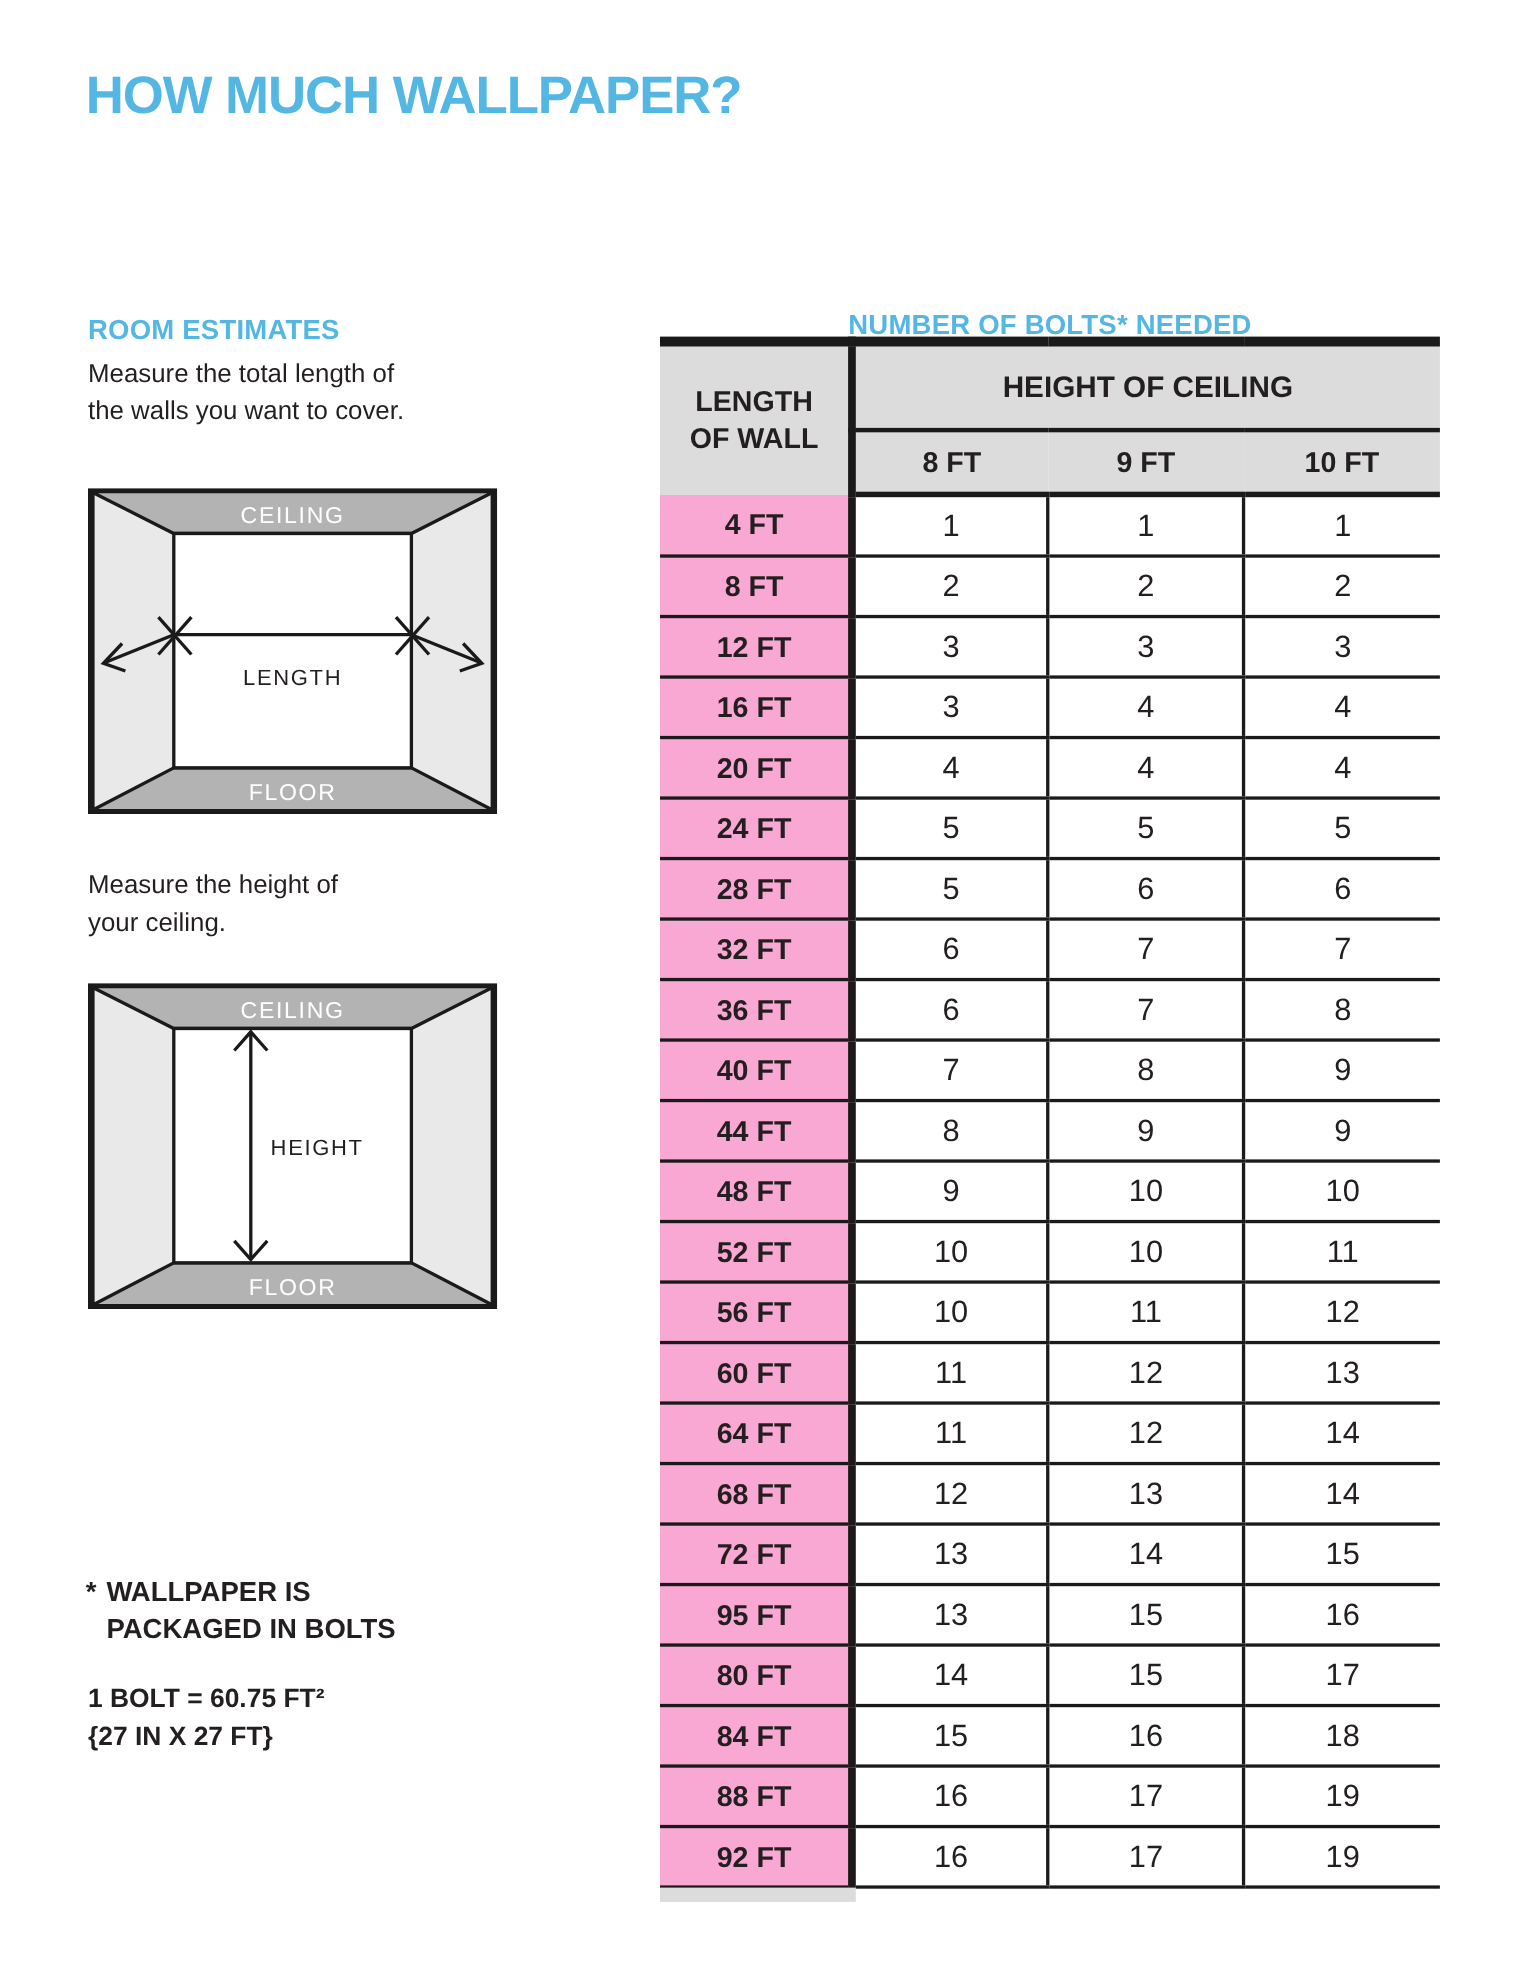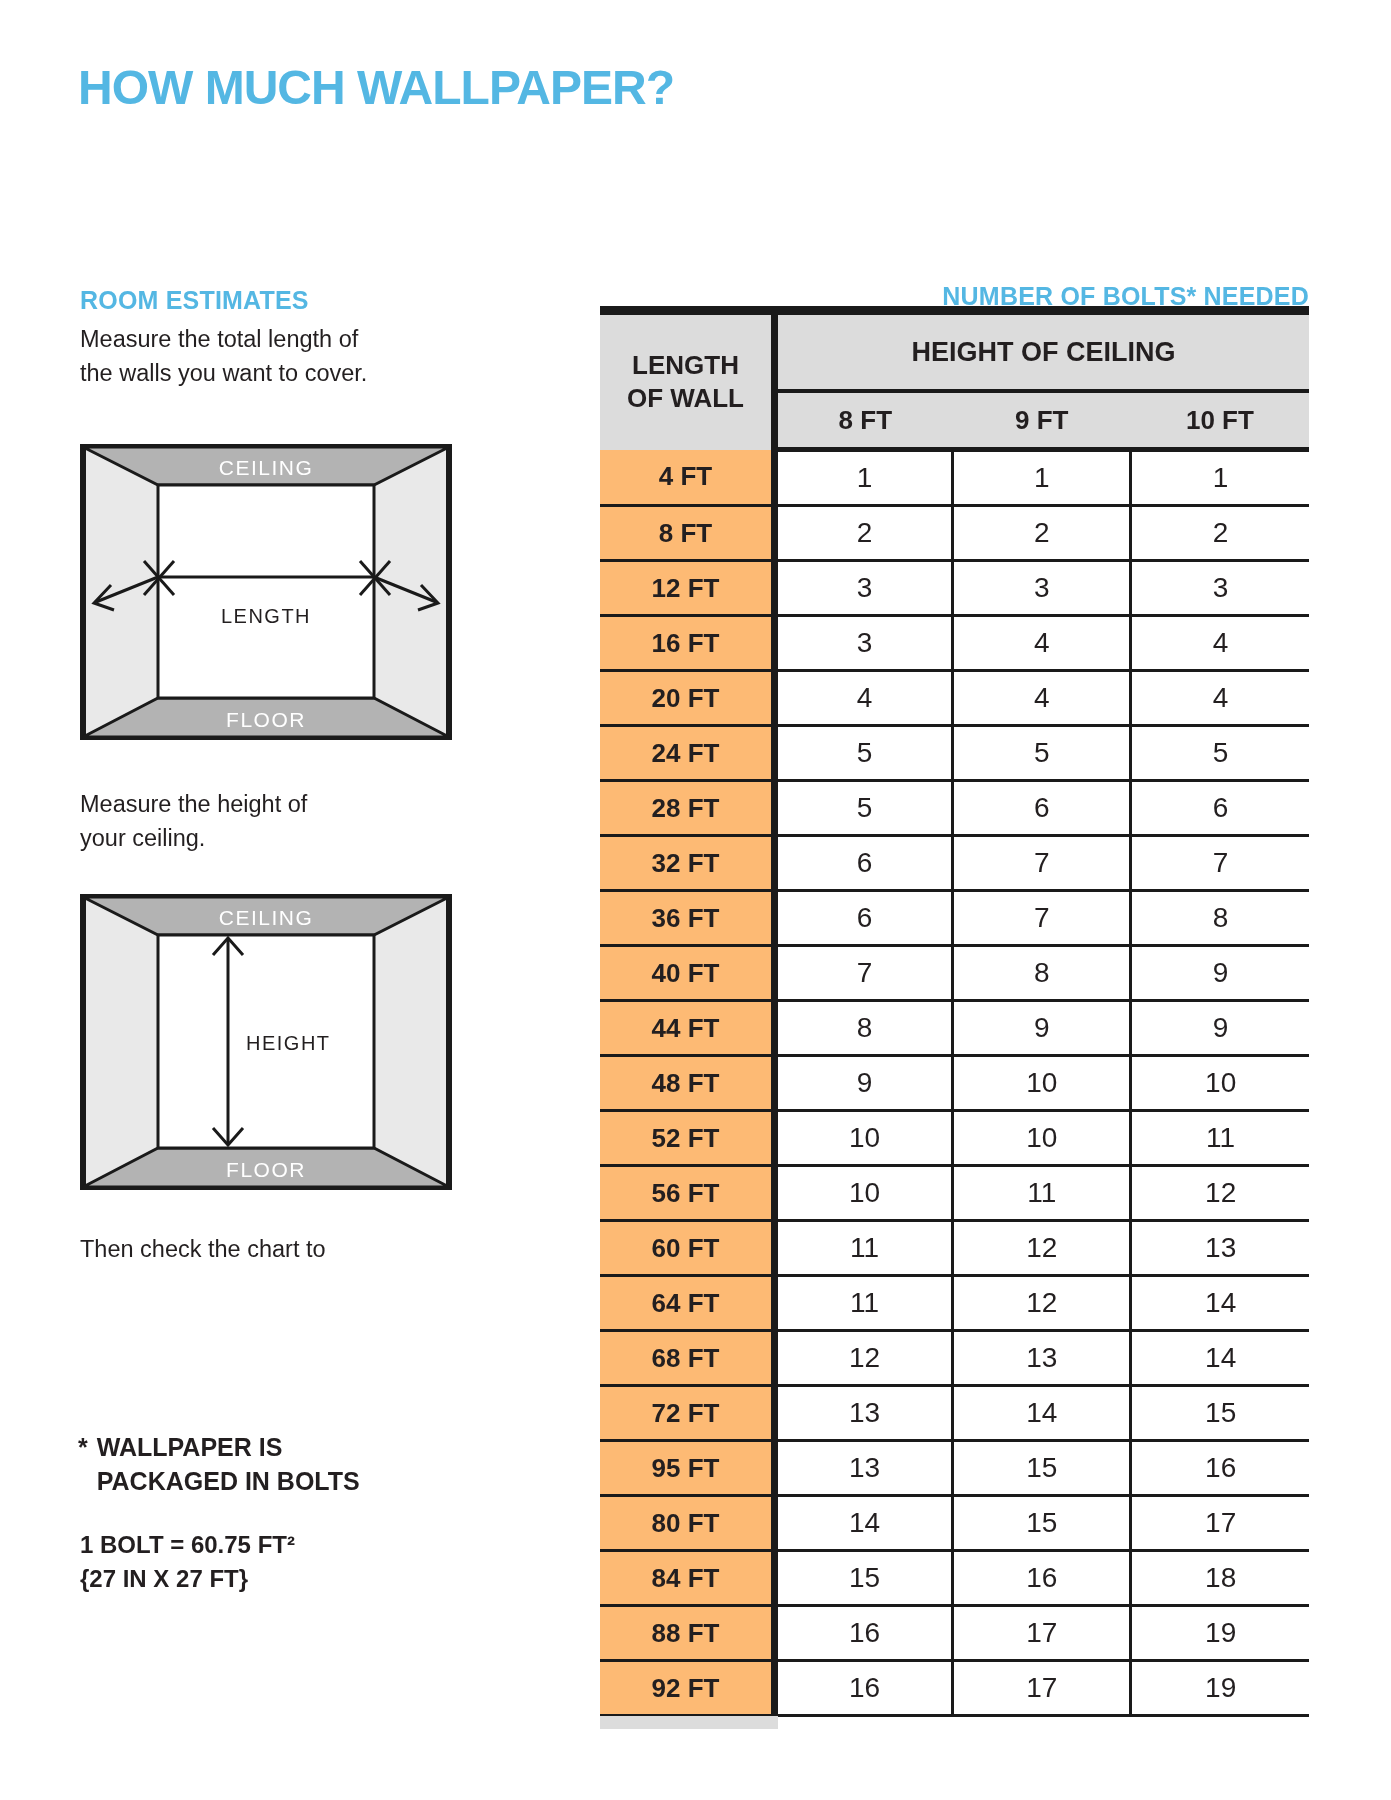--- a/index.html
+++ b/index.html
@@ -41,21 +41,21 @@
   .footnote .star{margin-right:9px;}
   .boltspec{
     left:80px;top:1528px;
     font-size:24px;font-weight:bold;line-height:34px;
     white-space:nowrap;
   }
 
   
   .table-heading{
     left:600px;top:258px;width:709px;
-    text-align:right;
+    text-align:center;
   }
   .bolts-table-wrap{left:600px;top:306px;width:709px;}
   table.bolts{
     border-collapse:collapse;
     width:709px;
     border-top:9px solid #1a1a1a;
     table-layout:fixed;
   }
   table.bolts th,table.bolts td{padding:0;text-align:center;vertical-align:middle;}
   .cell-gray{background:#dcdcdc;}
@@ -68,21 +68,21 @@
     height:74px;
     font-size:27px;font-weight:bold;
     border-bottom:4px solid #1a1a1a;
   }
   .sub-head{
     height:54px;
     font-size:26px;font-weight:bold;
     border-bottom:5px solid #1a1a1a;
   }
   table.bolts tbody th{
-    background:#fdba74;
+    background:#f9a8d4;
     border-right:7px solid #1a1a1a;
     border-bottom:3px solid #1a1a1a;
     font-size:26px;font-weight:bold;
     height:52px;
   }
   table.bolts tbody td{
     background:#ffffff;
     border-bottom:3px solid #1a1a1a;
     font-size:28px;font-weight:normal;
     height:52px;
@@ -146,21 +146,20 @@
     <g stroke="#1a1a1a" stroke-width="3" fill="none">
       <line x1="148" y1="44" x2="148" y2="251"></line>
       <path d="M133 61 L148 44 L163 61"></path>
       <path d="M133 234 L148 251 L163 234"></path>
     </g>
     <text x="166" y="156" text-anchor="start" class="diag-label-dark">HEIGHT</text>
   </svg>
 </div>
 
 <div class="abs para" style="left:80px;top:1232px;">
-  <div>Then check the chart to</div>
 </div>
 
 <div class="abs footnote">
   <span class="star">*</span>
   <span>
     <div>WALLPAPER IS</div>
     <div>PACKAGED IN BOLTS</div>
   </span>
 </div>
 

